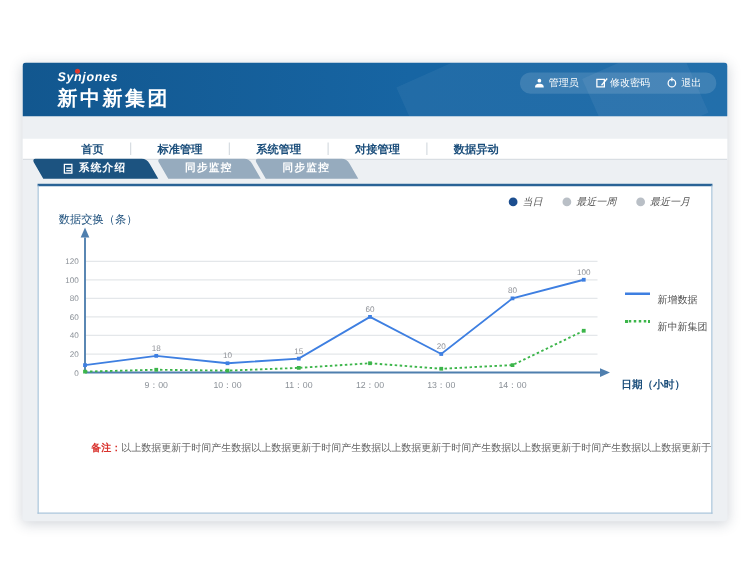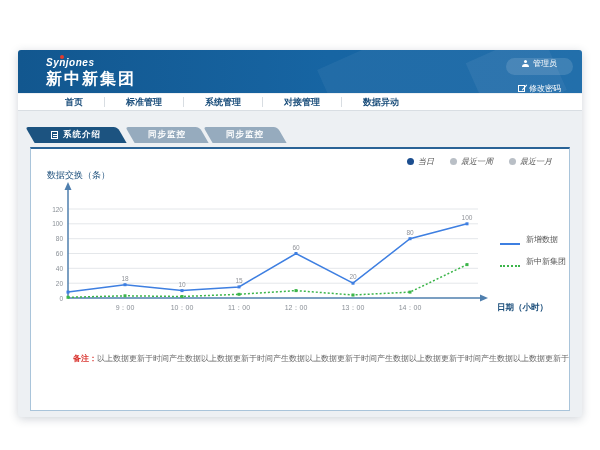--- a/index.html
+++ b/index.html
@@ -16,32 +16,32 @@
   .header::before { content:''; position:absolute; right:30px; top:-30px; width:220px; height:120px;
     background:rgba(255,255,255,.05); transform:rotate(-24deg); }
   .header::after { content:''; position:absolute; right:-40px; top:-20px; width:140px; height:110px;
     background:rgba(255,255,255,.06); transform:rotate(-24deg); }
   .logo { position:absolute; left:28px; top:7px; color:#fff; z-index:2; }
   .logo-en { font-size:10px; font-weight:bold; font-style:italic; letter-spacing:.5px; position:relative; }
   .logo-dot { position:absolute; left:14px; top:-2px; width:4px; height:4px; border-radius:50%; background:#e23a2e; }
   .logo-cn { font-size:16px; font-weight:bold; letter-spacing:2px; margin-top:1px; }
   .app-title { position:absolute; left:118px; top:14px; color:#fff; font-size:13px; letter-spacing:2px; z-index:2; }
   .user-pill { position:absolute; right:9px; top:8px; height:17px; display:flex; align-items:center;
-    gap:14px; padding:0 12px; background:rgba(255,255,255,.13); border-radius:9px; z-index:2;flex-direction:column; }
+    gap:14px; padding:0 12px; background:rgba(255,255,255,.13); border-radius:9px; z-index:2; }
   .user-item { display:flex; align-items:center; gap:4px; color:#fff; font-size:8px; cursor:pointer; white-space:nowrap; }
   .icon-user { width:7px; height:7px; position:relative; display:inline-block; }
   .icon-user::before { content:''; position:absolute; left:2px; top:0; width:3px; height:3px; border-radius:50%; background:#fff; }
   .icon-user::after { content:''; position:absolute; left:0; top:4px; width:7px; height:3px; border-radius:3px 3px 0 0; background:#fff; }
   .icon-edit { width:7px; height:7px; border:1px solid #fff; position:relative; display:inline-block; }
   .icon-edit::after { content:''; position:absolute; left:5px; top:-2px; width:1px; height:7px; background:#fff; transform:rotate(40deg); }
   .icon-power { width:7px; height:7px; border:1px solid #fff; border-radius:50%; position:relative; display:inline-block; }
   .icon-power::after { content:''; position:absolute; left:2px; top:-2px; width:1px; height:3px; background:#fff; }
 
   
-  .nav { position:absolute; left:0; top:44px; width:564px; height:17px; background:#ffffff;
+  .nav { position:absolute; left:0; top:61px; width:564px; height:17px; background:#ffffff;
     border-bottom:1px solid #d9dee3; display:flex; align-items:center; padding-left:26px; }
   .nav-item { font-size:9px; font-weight:bold; color:#1b4e7b; padding:0 21px; cursor:pointer;
     border-right:1px solid #d8dde2; line-height:10px; white-space:nowrap; }
   .nav-item:last-child { border-right:none; }
 
   
   .tab { position:absolute; top:77px; height:16px; z-index:3; cursor:pointer; }
   .tab-bg { position:absolute; inset:0; transform:skewX(30deg); border-radius:3px 4px 0 0; }
   .tab-label { position:relative; z-index:2; display:flex; align-items:center; justify-content:center;
     gap:5px; height:100%; color:#fff; font-size:8.5px; font-weight:bold; letter-spacing:1px; }
@@ -63,21 +63,21 @@
   .radio-dot { width:7px; height:7px; border-radius:50%; background:#b9bfc6; }
   .radio-item.selected .radio-dot { background:#1c4e8f; }
   .radio-label { font-size:8px; color:#555;font-style:italic; }
 
   .ylabel { position:absolute; left:29px; top:119px; font-size:9px; font-weight:normal; color:#1b4e7b; z-index:2; }
   .xlabel { position:absolute; left:479px; top:252px; font-size:8.5px; font-weight:bold; color:#1b4e7b; z-index:2; }
 
   .chart-svg { position:absolute; left:12px; top:116px; width:540px; height:170px; z-index:1; }
 
   .legend { position:absolute; left:482px; top:184px; z-index:2; }
-  .legend-row { display:flex; align-items:flex-end; gap:6px; margin-bottom:11px; }
+  .legend-row { display:flex; align-items:flex-start; gap:6px; margin-bottom:11px; }
   .legend-line { width:20px; height:0; border-top:2px solid #3e7fe1; }
   .legend-line.dotted { border-top-style:dotted; border-top-color:#3cb54a; }
   .legend-label { font-size:8px; color:#555; white-space:nowrap; }
 
   .note { position:absolute; left:12px; top:303px; width:540px; text-align:center; font-size:8px;
     color:#666; z-index:2; white-space:nowrap; }
   .note-label { color:#d9332e; font-weight:bold;padding-left:42px; }
 </style>
 </head>
 <body>

